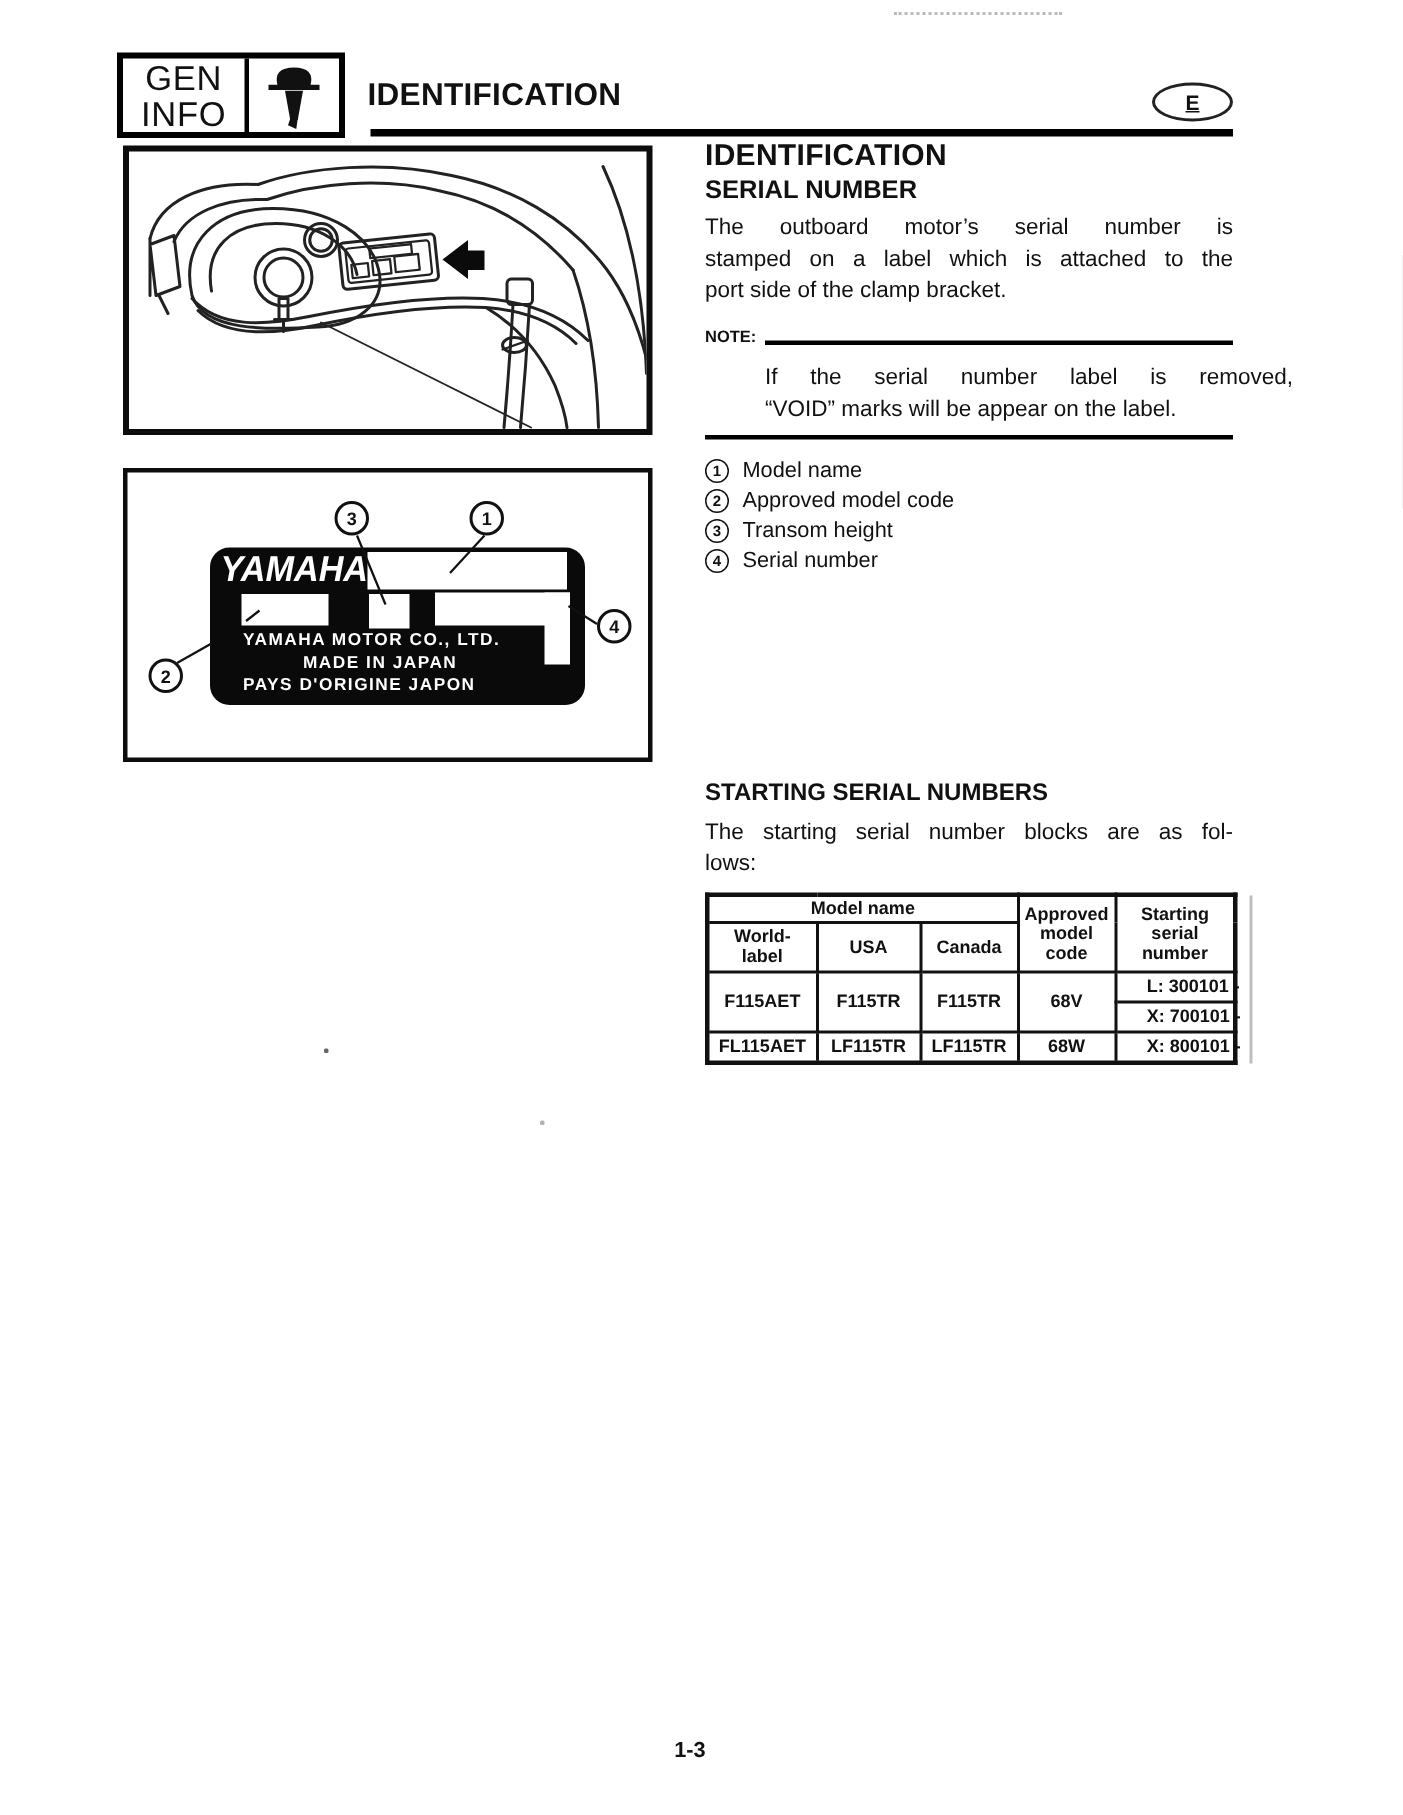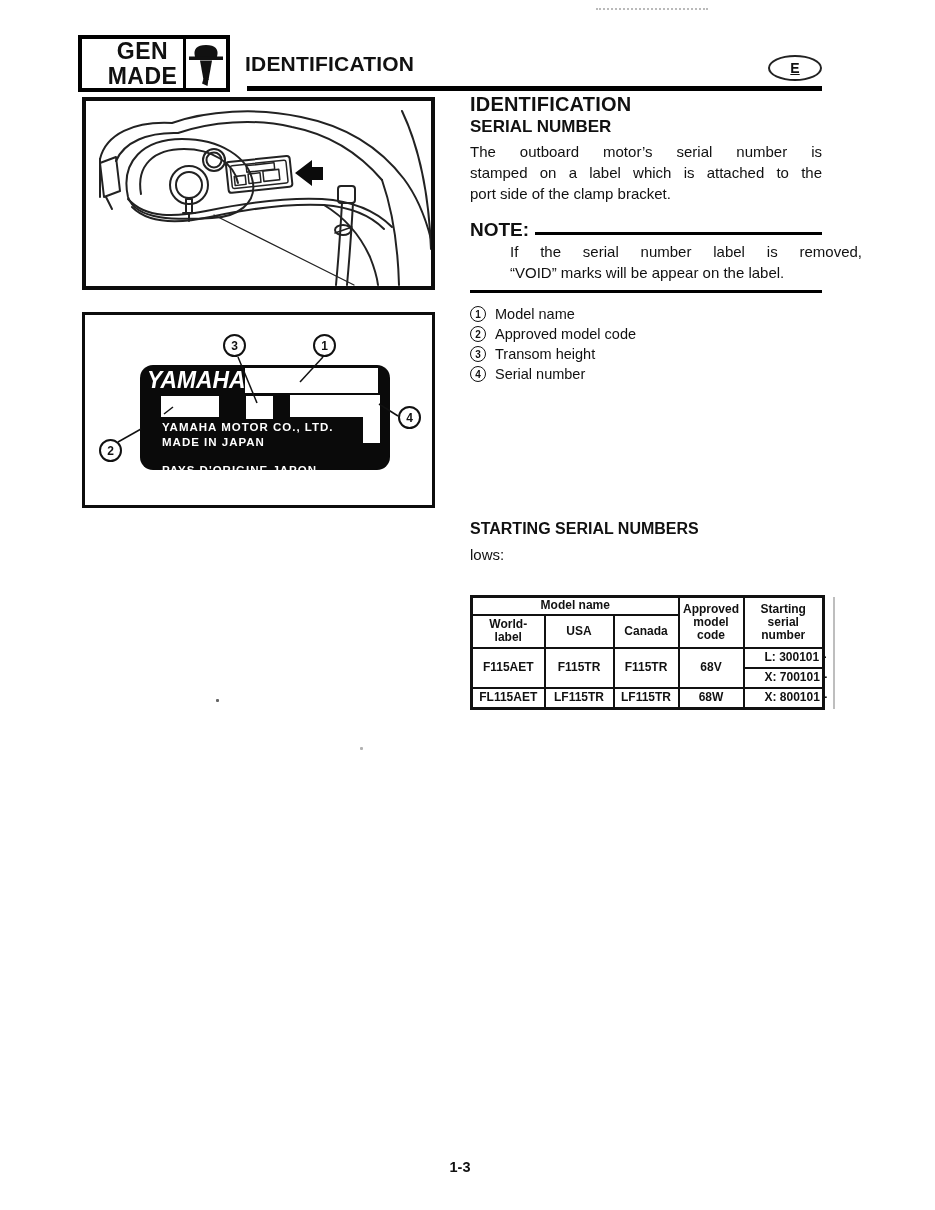--- a/index.html
+++ b/index.html
@@ -10,22 +10,22 @@
   }
   .abs{position:absolute;}
 
   
   .genfo-box{
     left:78px; top:35px; width:152px; height:57px;
     border:4px solid #000; box-sizing:border-box; display:flex;
   }
   .genfo-text{
     width:84px; border-right:3px solid #000; box-sizing:border-box;
-    display:flex; flex-direction:column; align-items:center; justify-content:space-between;
-    font-weight:bold; font-size:23px; line-height:24px; letter-spacing:0.5px;margin-left:20px;
+    display:flex; flex-direction:column; align-items:center; justify-content:flex-end;
+    font-weight:normal; font-size:23px; line-height:24px; letter-spacing:0.5px;
   }
   .genfo-icon{flex:1; display:flex; align-items:center; justify-content:center;}
   .page-title{
     left:245px; top:52px; font-size:21px; font-weight:bold; letter-spacing:0.2px;
   }
   .title-rule{left:247px; top:86px; width:575px; height:5px; background:#000;}
   .e-badge{
     left:768px; top:55px; width:54px; height:26px;
     border:2px solid #222; border-radius:50%; box-sizing:border-box;
     display:flex; align-items:center; justify-content:center;
@@ -59,21 +59,21 @@
   }
   .fig-overlay{position:absolute; left:0; top:0; pointer-events:none;}
 
   
   .rcol{left:470px; width:352px;}
   .sec-title{top:93px; font-size:20px; font-weight:bold; letter-spacing:0.2px;}
   .sec-subtitle{top:117px; font-size:17px; font-weight:bold;}
   .body{font-size:15px; line-height:21px;}
   .jline{text-align:justify; text-align-last:justify;}
   .note-row{top:219px; display:flex; align-items:center; width:352px;}
-  .note-label{font-size:19px; font-weight:bold; white-space:nowrap;text-align:right;}
+  .note-label{font-size:11px; font-weight:bold; white-space:nowrap;text-align:right;}
   .note-rule{flex:1; height:3px; background:#000; margin-left:6px; margin-top:6px;}
   .hrule{height:3px; background:#000; width:352px;}
   .clist{top:304px; font-size:14.5px;}
   .clist-item{display:flex; align-items:center; height:20px;}
   .clist-marker{
     width:16px; height:16px; border:1.5px solid #111; border-radius:50%;
     box-sizing:border-box; display:inline-flex; align-items:center; justify-content:center;
     font-size:10px; font-weight:bold; margin-right:9px; flex:none;
   }
   .start-title{top:520px; font-size:16px; font-weight:bold;}
@@ -105,21 +105,21 @@
 
 <div class="page">
 
   <div class="abs artifact-dots"></div>
   <div class="abs speck" style="left:216px; top:699px;"></div>
   <div class="abs speck" style="left:360px; top:747px; opacity:.5;"></div>
 
   <div class="abs genfo-box">
     <div class="genfo-text">
       <span>GEN</span>
-      <span>MADE</span>
+      <span>INFO</span>
     </div>
     <div class="genfo-icon">
       <svg width="38" height="44" viewBox="0 0 36 44" aria-hidden="true">
         <path d="M7,15 Q4,3 18,3 Q32,3 29,15 Z" fill="#111"></path>
         <rect x="1" y="14.5" width="34" height="3.5" fill="#111"></rect>
         <path d="M12,18.5 L24,18.5 L20.5,38 L15.5,38 Z" fill="#111"></path>
         <path d="M15.5,37 L20.5,37 L19.5,44 L14,41.5 Z" fill="#111"></path>
       </svg>
     </div>
   </div>
@@ -179,22 +179,22 @@
     <div class="yam-label"></div>
     <div class="yam-brand">YAMAHA</div>
 
     <div class="wrect" style="left:160px; top:53px; width:133px; height:25px;"></div>
     <div class="wrect" style="left:76px; top:81px; width:58px; height:21px;"></div>
     <div class="wrect" style="left:161px; top:81px; width:27px; height:23px;"></div>
     <div class="wrect" style="left:205px; top:80px; width:90px; height:22px;"></div>
     <div class="wrect" style="left:278px; top:80px; width:17px; height:48px;"></div>
 
     <div class="yam-line" style="top:106px;">YAMAHA MOTOR CO., LTD.</div>
-    <div class="yam-line" style="top:121px;">MADE IN JAPAN</div>
-    <div class="yam-line" style="top:149px;">PAYS D'ORIGINE JAPON</div>
+    <div class="yam-line" style="top:121px;margin-left:40px;">MADE IN JAPAN</div>
+    <div class="yam-line" style="top:136px;">PAYS D'ORIGINE JAPON</div>
 
     <svg class="fig-overlay" width="347" height="190" viewBox="0 0 347 190">
       <g stroke="#111" stroke-width="1.5" fill="none">
         <line x1="153" y1="42" x2="172" y2="88"></line>
         <line x1="238" y1="42" x2="215" y2="67"></line>
         <line x1="313" y1="101" x2="294" y2="89"></line>
         <line x1="33" y1="127" x2="56" y2="114"></line>
         <line x1="79" y1="99" x2="88" y2="92"></line>
       </g>
     </svg>
@@ -241,20 +241,21 @@
     </div>
     <div class="clist-item">
       <span class="clist-marker">4</span>
       <span>Serial number</span>
     </div>
   </div>
 
   <div class="abs rcol start-title">STARTING SERIAL NUMBERS</div>
 
   <div class="abs rcol body" style="top:544px;">
+    <div class="jline">The starting serial number blocks are as fol-</div>
     <div>lows:</div>
   </div>
 
   <table class="abs ser-table" style="left:470px; top:595px;">
     <colgroup>
       <col style="width:73px">
         <col style="width:69px">
         <col style="width:65px">
       <col style="width:65px">
         <col style="width:80px">

